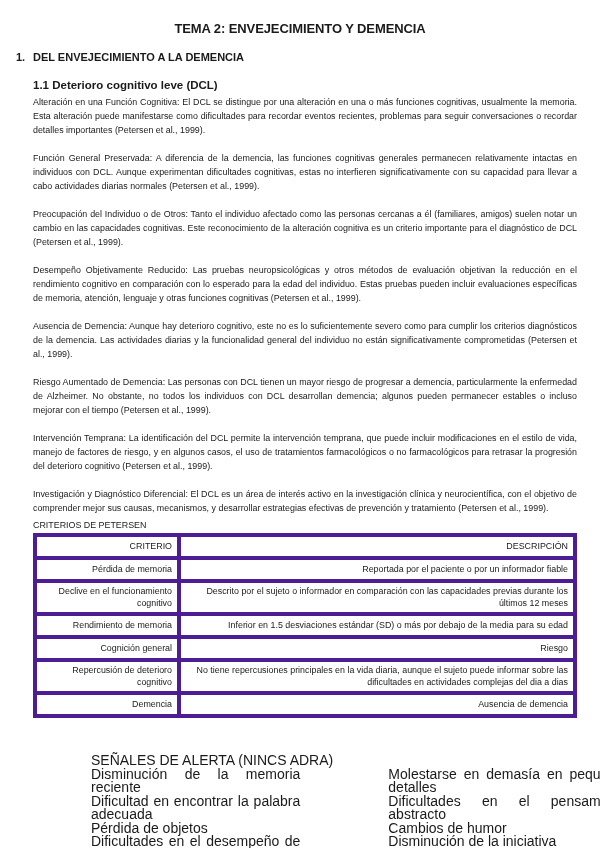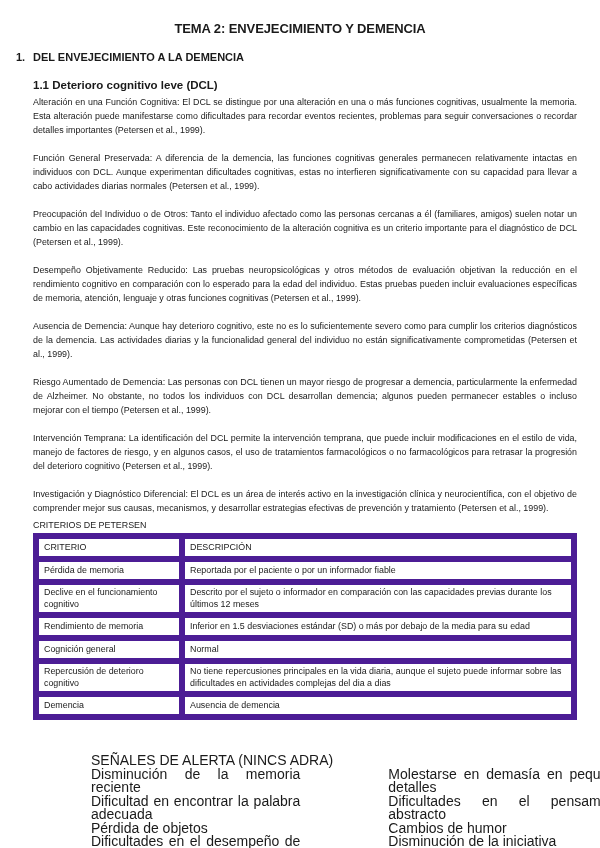--- a/index.html
+++ b/index.html
@@ -24,21 +24,21 @@
   }
   .para { margin: 0 0 14px 0; }
   .caption {
     position: absolute; top: 520px; left: 33px; font-size: 8.9px; color: #1a1a1a;
   }
   table.crit {
     position: absolute; top: 533px; left: 33px; width: 544px;
     border-collapse: collapse; font-size: 8.9px; color: #1a1a1a;
   }
   table.crit td, table.crit th {
-    border: 6px solid #4c1d95; text-align: left; font-weight: normal;
+    border: 4px solid #4c1d95; text-align: right; font-weight: normal;
     padding: 0 5px; vertical-align: middle; line-height: 11.5px;
   }
   table.crit .c1 { width: 130px; }
   table.crit tr.r1 { height: 23px; }
   table.crit tr.r2 { height: 33px; }
   .alert {
     position: absolute; top: 754px; left: 51px; width: 540px; font-size: 14px; line-height: 13.5px;
     color: #1a1a1a;
     margin-left: 40px;
   }
@@ -85,21 +85,21 @@
     <tr class="r2">
       <td class="c1">Declive en el funcionamiento cognitivo</td>
       <td>Descrito por el sujeto o informador en comparación con las capacidades previas durante los últimos 12 meses</td>
     </tr>
     <tr class="r1">
       <td class="c1">Rendimiento de memoria</td>
       <td>Inferior en 1.5 desviaciones estándar (SD) o más por debajo de la media para su edad</td>
     </tr>
     <tr class="r1">
       <td class="c1">Cognición general</td>
-      <td>Normal</td>
+      <td>Riesgo</td>
     </tr>
     <tr class="r2">
       <td class="c1">Repercusión de deterioro cognitivo</td>
       <td>No tiene repercusiones principales en la vida diaria, aunque el sujeto puede informar sobre las dificultades en actividades complejas del dia a dias</td>
     </tr>
     <tr class="r1">
       <td class="c1">Demencia</td>
       <td>Ausencia de demencia</td>
     </tr>
   </tbody>

